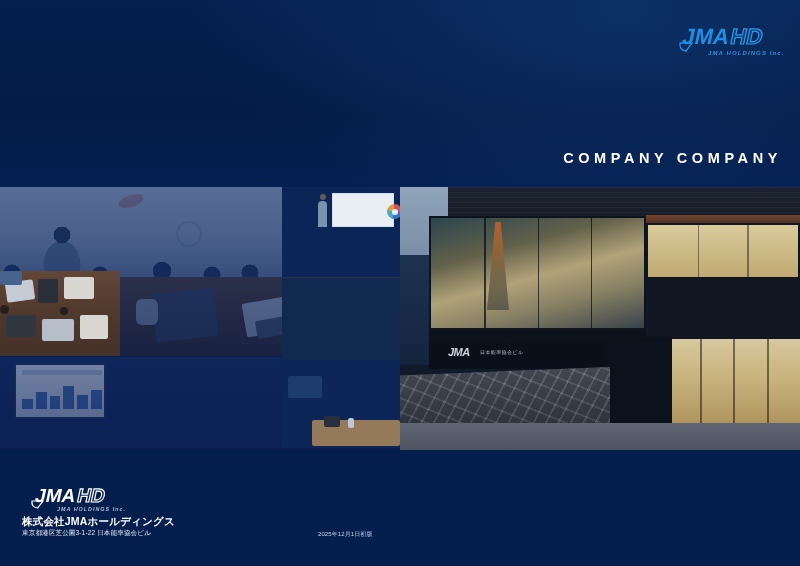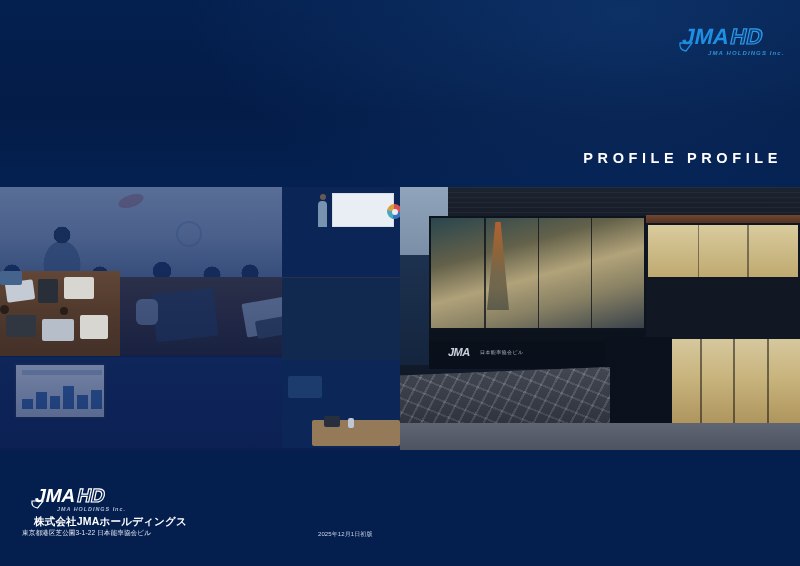--- a/index.html
+++ b/index.html
@@ -215,21 +215,21 @@
     color:#2f8fe0;
     font-size:10.5px; font-weight:bold; letter-spacing:.45px;
     z-index:7; white-space:nowrap;
   }
 
   .footer-logo { position:absolute; left:24px; top:484px; width:110px; height:30px; z-index:7; }
 
   .company-name {
     position:absolute; left:22px; top:515px;
     color:#ffffff; font-size:10.5px; font-weight:bold; letter-spacing:.2px;
-    z-index:7; white-space:nowrap;margin-left:12px;
+    z-index:7; white-space:nowrap;
   }
   .company-address {
     position:absolute; left:22px; top:529px;
     color:#e3e9f2; font-size:6.6px; letter-spacing:.1px;
     z-index:7; white-space:nowrap;
   }
   .issue-date {
     position:absolute; left:318px; top:530px;
     color:#cdd7e6; font-size:6px; letter-spacing:.1px;
     z-index:7; white-space:nowrap;
@@ -246,21 +246,21 @@
     <svg width="112" height="38" viewBox="0 0 112 38" xmlns="http://www.w3.org/2000/svg" aria-label="JMA HD">
       <g transform="skewX(-12)">
         <text x="14" y="22" font-family="Liberation Sans, sans-serif" font-size="22" font-weight="bold" fill="#1f8fe3">JMA</text>
         <text x="62" y="22" font-family="Liberation Sans, sans-serif" font-size="22" font-weight="bold" fill="#0b3f7d" stroke="#2f9ae8" stroke-width="1.2">HD</text>
       </g>
       <path d="M8 21 L20 21 L14 29 Q7 28 8 21 Z" fill="none" stroke="#1f8fe3" stroke-width="1.3"></path>
       <text x="36" y="33" font-family="Liberation Sans, sans-serif" font-size="6" font-weight="bold" letter-spacing="1.1" fill="#2f8fd6" font-style="italic">JMA HOLDINGS Inc.</text>
     </svg>
   </div>
 
-  <div class="company-profile">PROFILE PROFILE</div>
+  <div class="company-profile">COMPANY COMPANY</div>
 
   <div class="collage">
 
     <div class="cell cell-a">
       <div class="ph">
         <div class="blob"></div>
         <div class="chart">
           <i></i>
             <i></i>
             <i></i>

